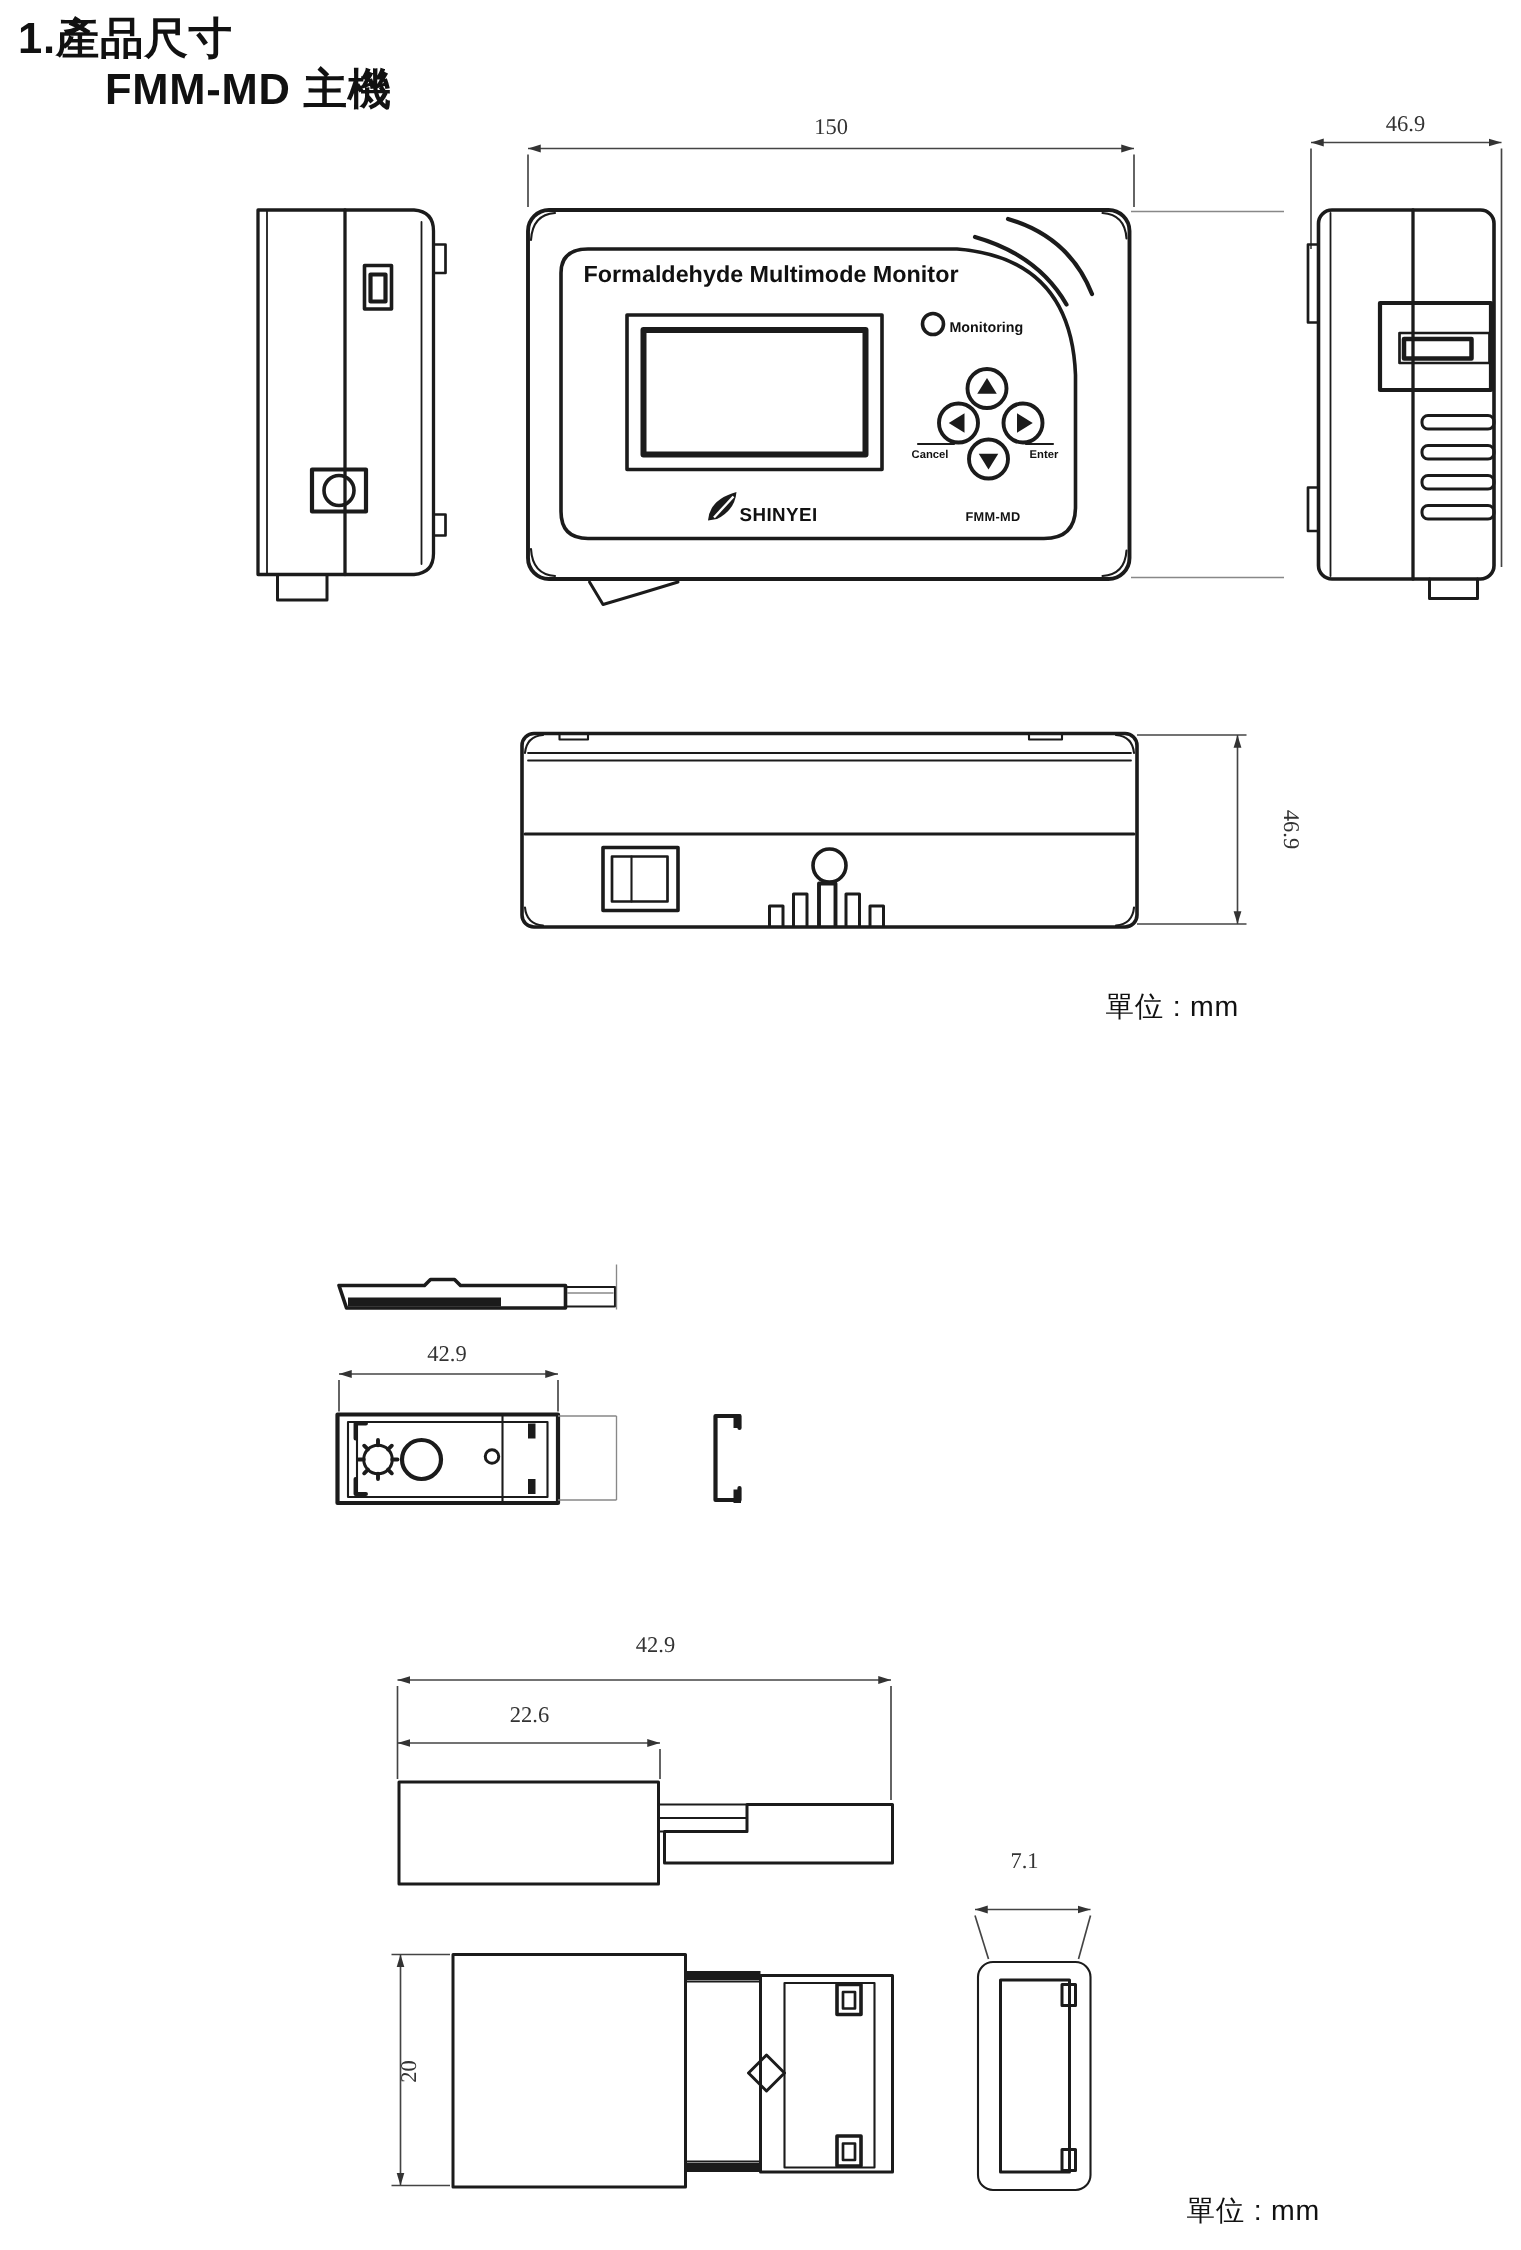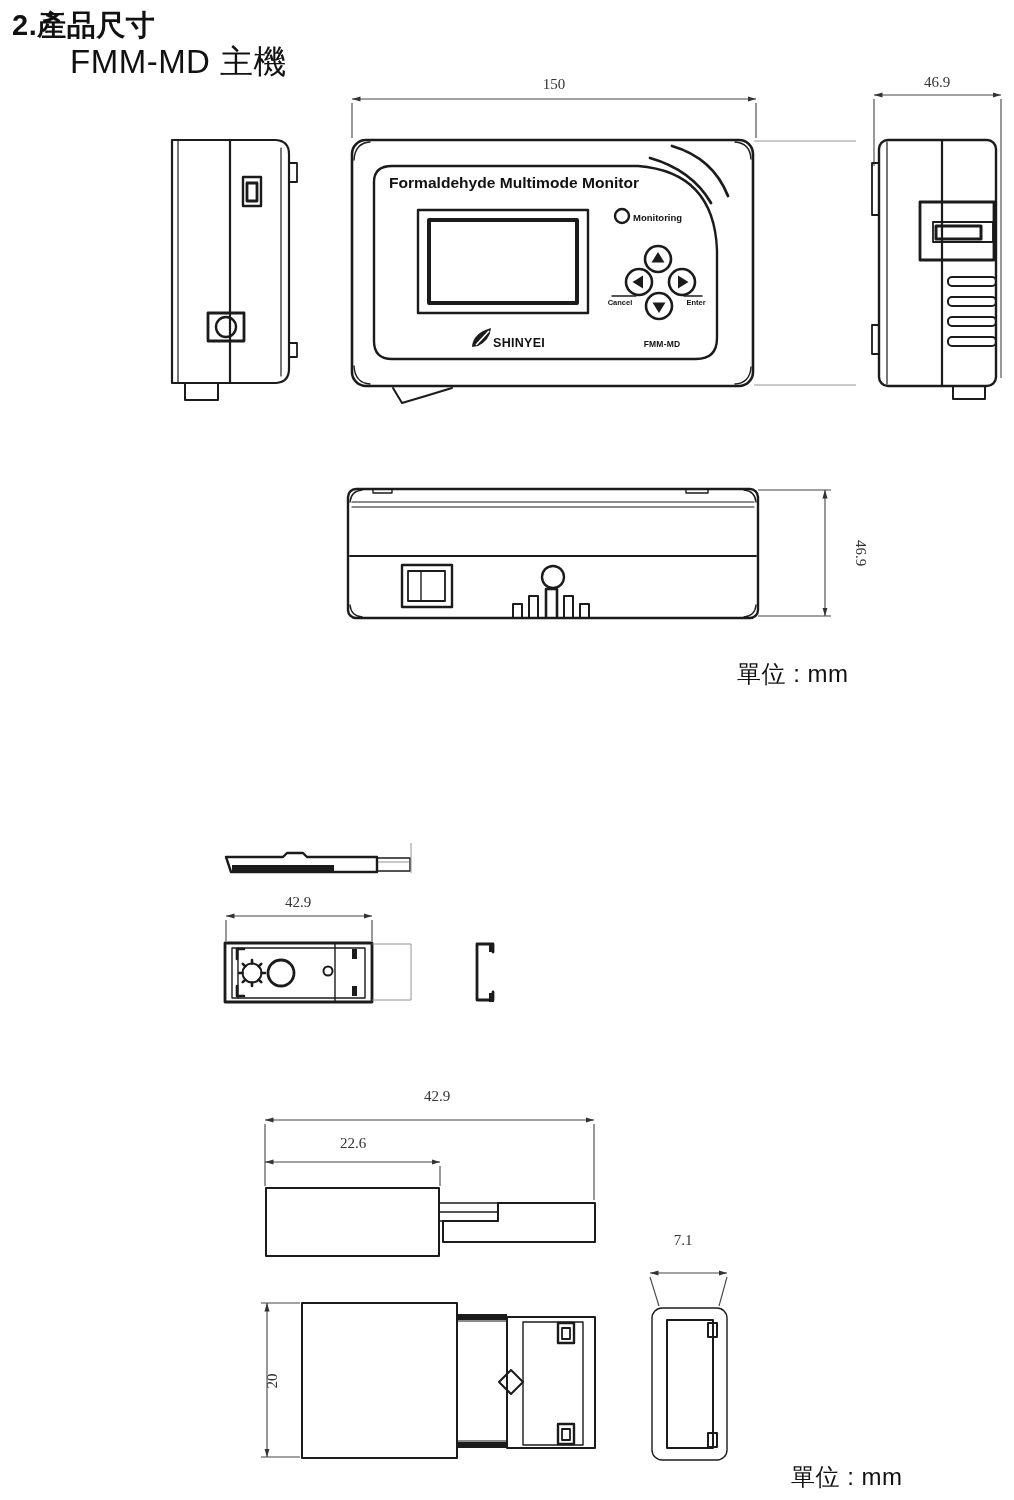--- a/index.html
+++ b/index.html
@@ -5,42 +5,42 @@
   * { margin:0; padding:0; box-sizing:border-box; }
   html,body { background:#fff; }
   body {
     width:1014px; height:1500px;
     font-family:"Liberation Sans", sans-serif;
     color:#111;
   }
   .page { position:relative; width:1014px; height:1500px; background:#ffffff; overflow:hidden; }
   .abs { position:absolute; }
   .h-title { font-size:29px; font-weight:bold; letter-spacing:0.5px; }
-  .h-sub   { font-size:33px; font-weight:normal; letter-spacing:0.5px; }
+  .h-sub   { font-size:29px; font-weight:bold; letter-spacing:0.5px; }
   .caption { font-size:24px; letter-spacing:0.5px; }
-  .unit    { font-size:24px; letter-spacing:0.5px; }
+  .unit    { font-size:19px; letter-spacing:0.5px; }
   svg.drawing { position:absolute; left:0; top:0; }
 
   
   .ol   { fill:none; stroke:#1b1b1b; stroke-width:2.2; stroke-linejoin:round; stroke-linecap:round; }
   .w14  { stroke-width:1.4; } .w12 { stroke-width:1.2; } .w18 { stroke-width:1.8; }
   .w20  { stroke-width:2;   } .w24 { stroke-width:2.4; } .w26 { stroke-width:2.6; }
   .w28  { stroke-width:2.8; } .w30 { stroke-width:3;   } .w40 { stroke-width:4;   }
   .proj { fill:none; stroke:#888; stroke-width:0.9; }
   .dim  { fill:none; stroke:#444; stroke-width:1.1; }
   .dimtxt { font-family:"Liberation Serif", serif; font-size:15px; fill:#333; }
   .paneltxt { font-family:"Liberation Sans", sans-serif; font-weight:bold; fill:#111; }
   .blk { fill:#1b1b1b; stroke:none; }
 </style>
 </head>
 <body>
 
 <div class="page">
 
-  <div class="abs h-title" style="left:12px; top:6px;">2.產品尺寸</div>
+  <div class="abs h-title" style="left:12px; top:6px;">1.產品尺寸</div>
   <div class="abs h-sub" style="left:70px; top:40px;">FMM-MD 主機</div>
   <div class="abs unit" style="left:737px; top:658px;">單位 : mm</div>
   <div class="abs unit" style="left:791px; top:1461px;">單位 : mm</div>
 
   <svg class="drawing" width="1014" height="1500" viewBox="0 0 1014 1500">
     <defs>
       <marker id="arrow" markerWidth="10" markerHeight="8" refX="8.5" refY="3" orient="auto-start-reverse" markerUnits="userSpaceOnUse">
         <path d="M0,0.4 L8.5,3 L0,5.6 Z" fill="#333"></path>
       </marker>
     </defs>

